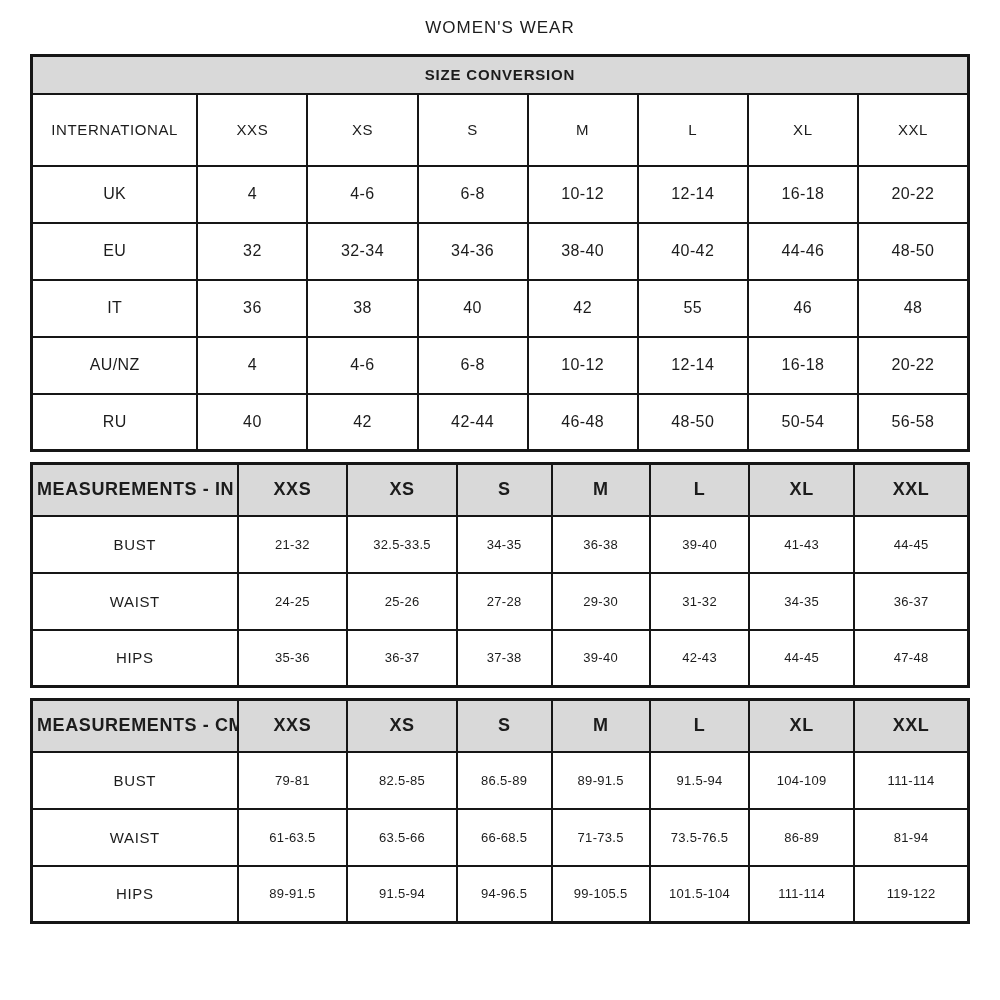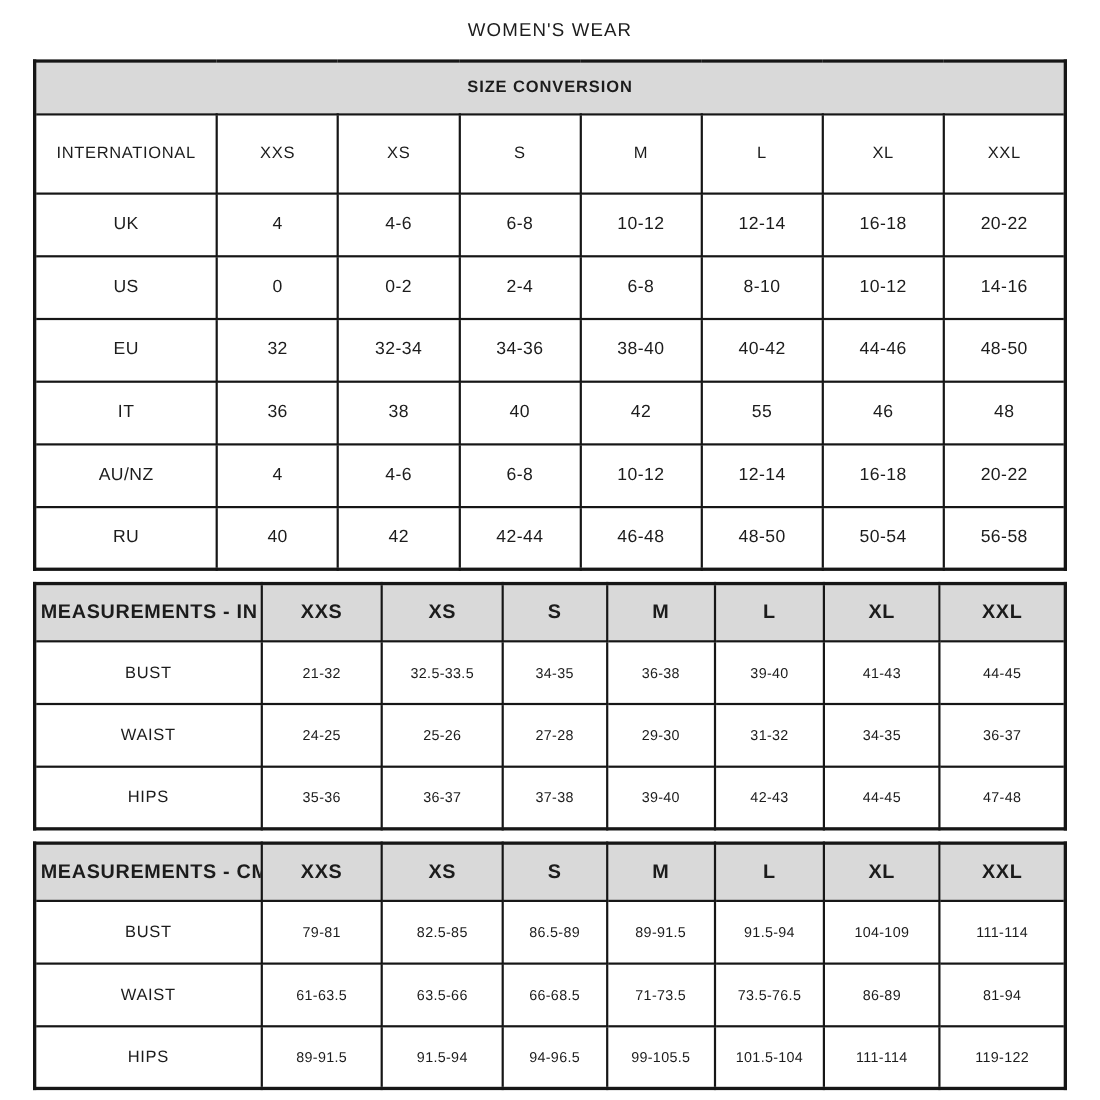--- a/index.html
+++ b/index.html
@@ -33,21 +33,21 @@
   table.tbl + table.tbl { margin-top: 10px; }
   .tbl td {
     border: 2px solid #161616;
     text-align: center;
     vertical-align: middle;
     padding: 2px 4px;
     overflow: hidden;
     white-space: nowrap;
   }
   .band {
-    height: 48px;
+    height: 38px;
     background: #d9d9d9;
     font-weight: 700;
     font-size: 15px;
     letter-spacing: 0.8px;
   }
   .conv-head td {
     height: 72px;
     font-size: 15px;
     letter-spacing: 0.6px;
   }
@@ -109,30 +109,20 @@
     <tbody id="conv-body">
         <tr>
           <td class="rowlabel">UK</td>
           <td class="val">4</td>
           <td class="val">4-6</td>
           <td class="val">6-8</td>
           <td class="val">10-12</td>
           <td class="val">12-14</td>
           <td class="val">16-18</td>
           <td class="val">20-22</td>
-        </tr>
-        <tr>
-          <td class="rowlabel">US</td>
-          <td class="val">0</td>
-          <td class="val">0-2</td>
-          <td class="val">2-4</td>
-          <td class="val">6-8</td>
-          <td class="val">8-10</td>
-          <td class="val">10-12</td>
-          <td class="val">14-16</td>
         </tr>
         <tr>
           <td class="rowlabel">EU</td>
           <td class="val">32</td>
           <td class="val">32-34</td>
           <td class="val">34-36</td>
           <td class="val">38-40</td>
           <td class="val">40-42</td>
           <td class="val">44-46</td>
           <td class="val">48-50</td>

